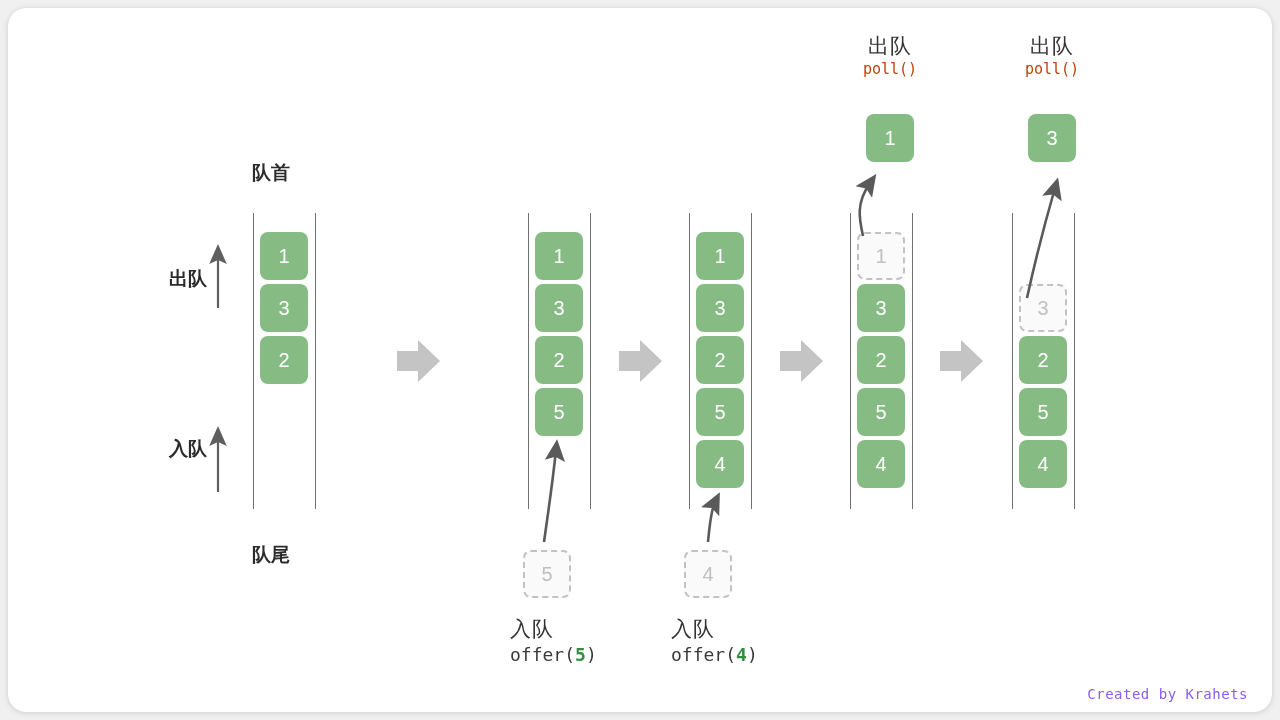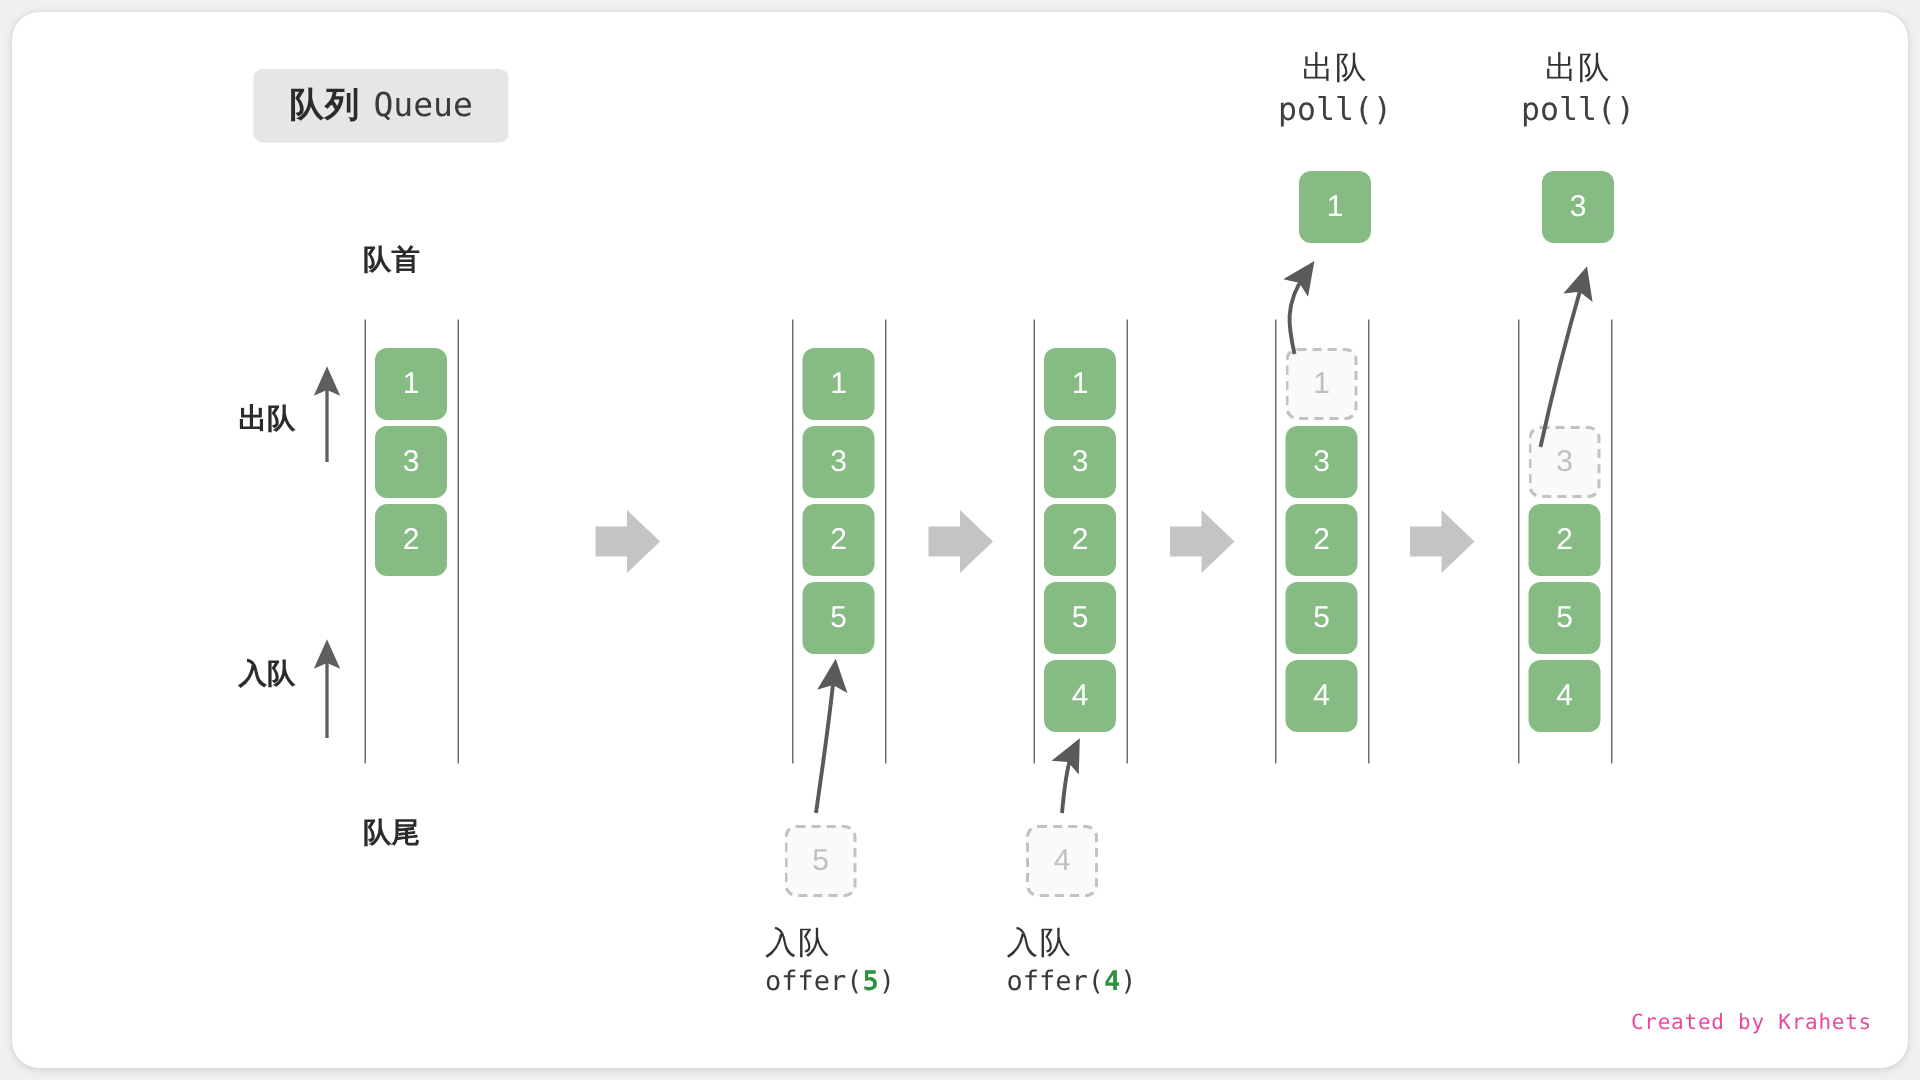--- a/index.html
+++ b/index.html
@@ -95,43 +95,40 @@
     font-size: 18px; color: #3a3a3a;
   }
   .op-caption .code .num { color: #2f8f3f; font-weight: bold; }
 
   
   .op-caption-top { position: absolute; text-align: center; white-space: nowrap; line-height: 1.28; }
   .op-caption-top .cn { display: block; font-size: 21px; color: #333333; letter-spacing: 1px; }
   .op-caption-top .code {
     display: block;
     font-family: "DejaVu Sans Mono", "Liberation Mono", monospace;
-    font-size: 21px; color: #404040;
+    font-size: 15px; color: #c2410c;
   }
 
   svg.overlay { position: absolute; left: 0; top: 0; width: 1264px; height: 704px; pointer-events: none; }
 
   #footer {
     position: absolute;
-    right: 24px; bottom: 22px;
-    font-family: "DejaVu Sans Mono", "Liberation Mono", monospace;
-    font-size: 14px; color: #ec4899; letter-spacing: 0.5px;
+    right: 24px; bottom: 10px;
+    font-family: "DejaVu Sans Mono", "Liberation Mono", monospace;
+    font-size: 14px; color: #8b5cf6; letter-spacing: 0.5px;
   }
 </style>
 </head>
 <body>
 
 <div id="card">
 <div id="stage">
 
-  <div id="title-badge">
-    <span class="cn">队列</span><span class="en">Queue</span>
-  </div>
-
-  <div class="panel" style="left:155px">
+
+  <div class="panel" style="left:165px">
     <div class="rail-label" style="left:38px; top:152px; width:120px;">队首</div>
     <div class="rail" style="left:80px; top:205px; height:296px;"></div>
     <div class="rail" style="left:142px; top:205px; height:296px;"></div>
     <div class="slot-box" style="left:87px; top:224px;">1</div>
     <div class="slot-box" style="left:87px; top:276px;">3</div>
     <div class="slot-box" style="left:87px; top:328px;">2</div>
     <div class="side-label" style="left:-4px; top:258px;">出队</div>
     <div class="side-label" style="left:-4px; top:428px;">入队</div>
     <div class="rail-label" style="left:38px; top:534px; width:120px;font-family:Liberation Mono, monospace;">队尾</div>
   </div>

